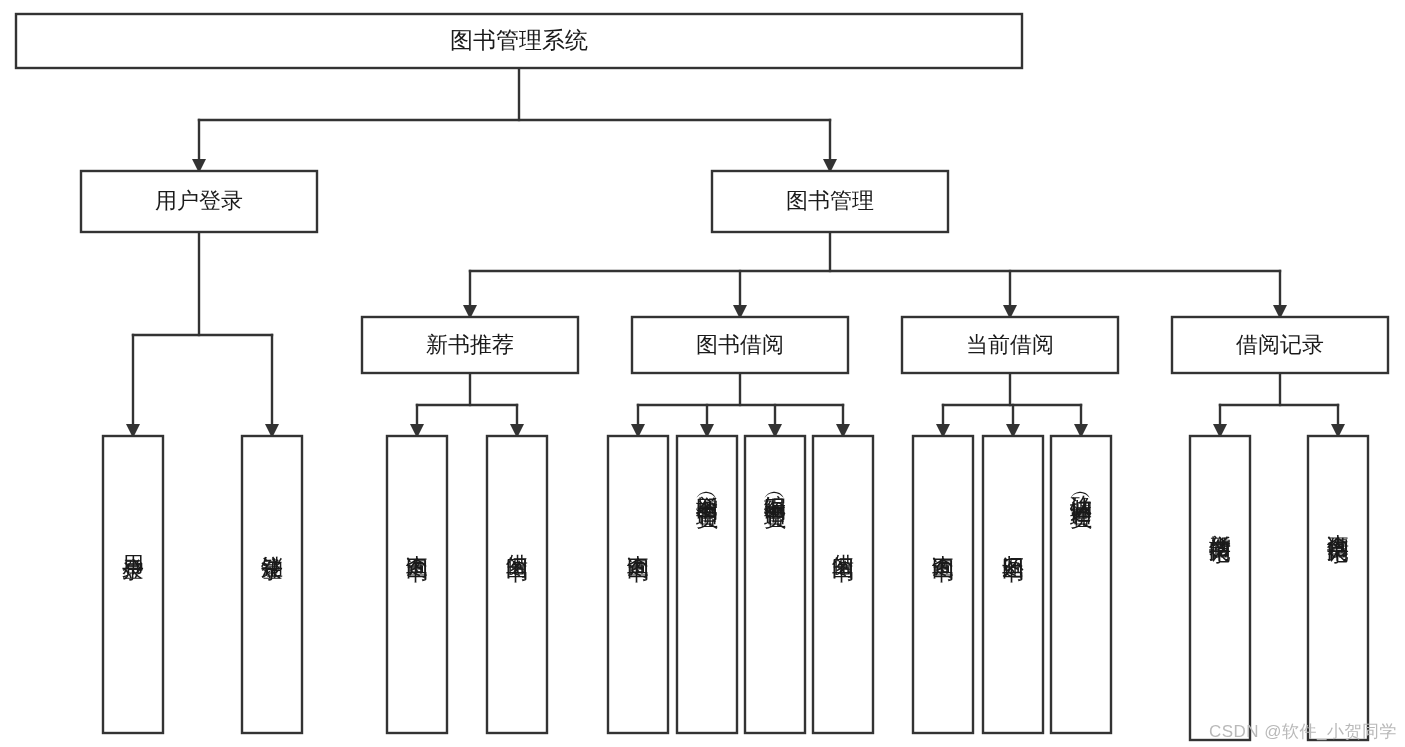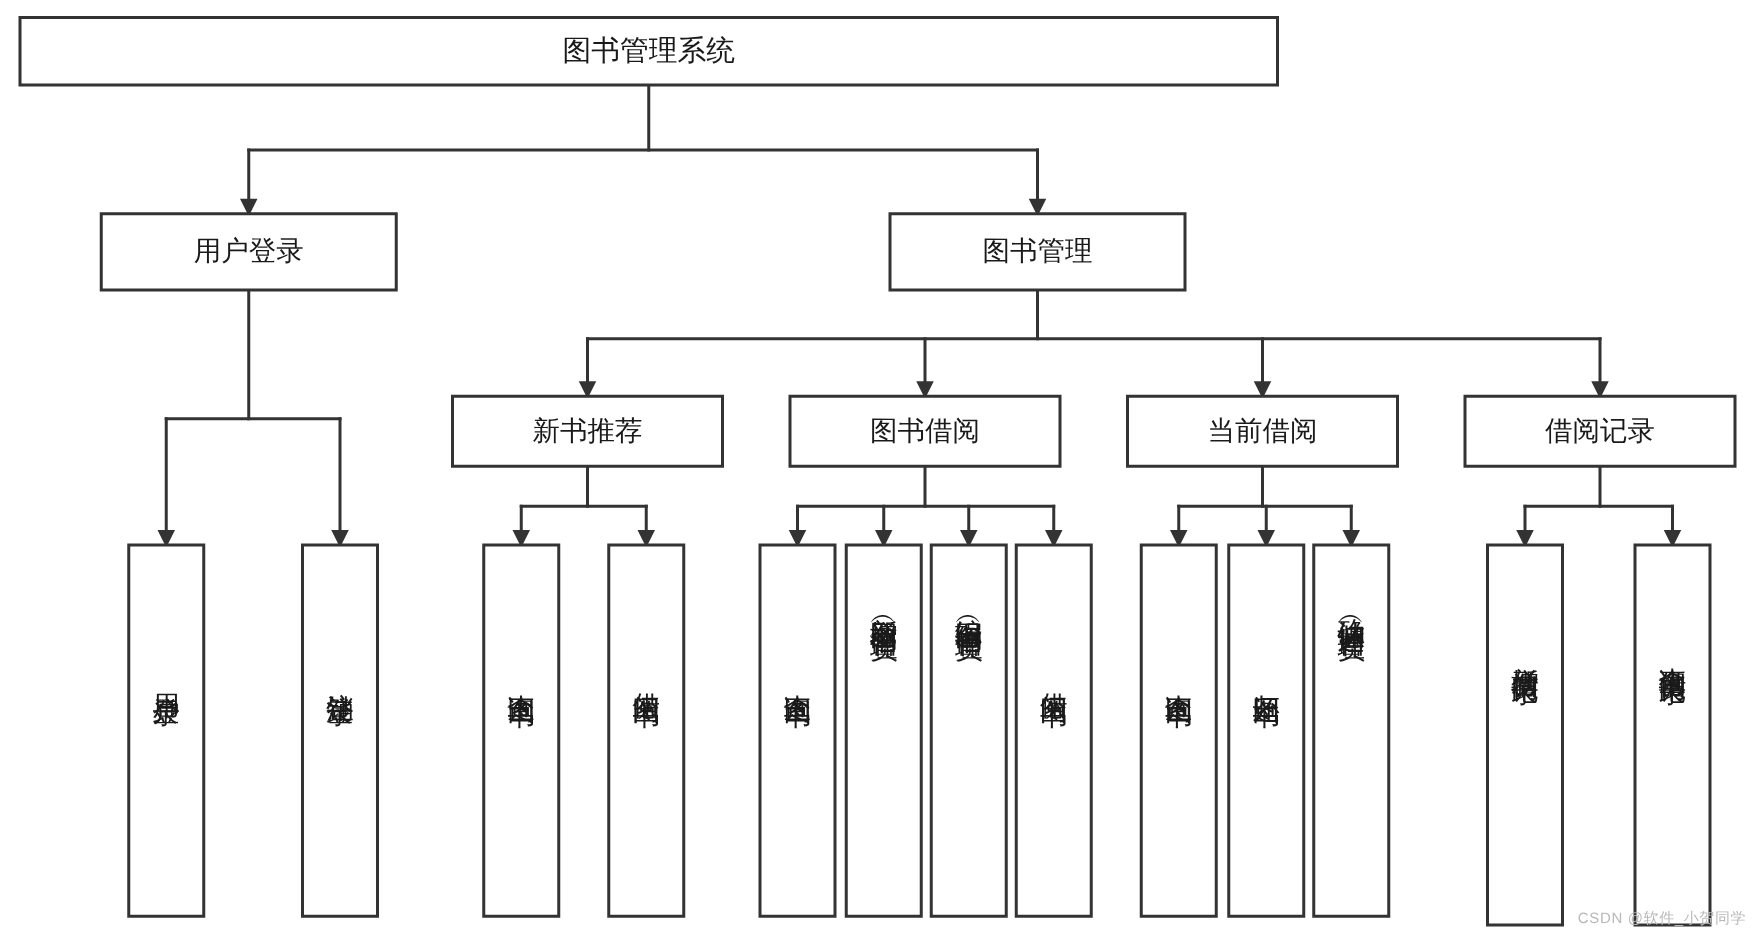--- a/index.html
+++ b/index.html
@@ -71,21 +71,21 @@
     stroke-linecap: square;
   }
   .arrow-head {
     fill: #333333;
   }
   .watermark {
     position: absolute;
     right: 8px;
     bottom: 4px;
     font-family: "Liberation Sans", "DejaVu Sans", sans-serif;
-    font-size: 12px;
+    font-size: 17px;
     color: #b9b9b9;
     letter-spacing: 0.5px;
     white-space: nowrap;
     margin-top: 12px;
   }
 </style>
 </head>
 <body>
 
 <div id="diagram-root">

